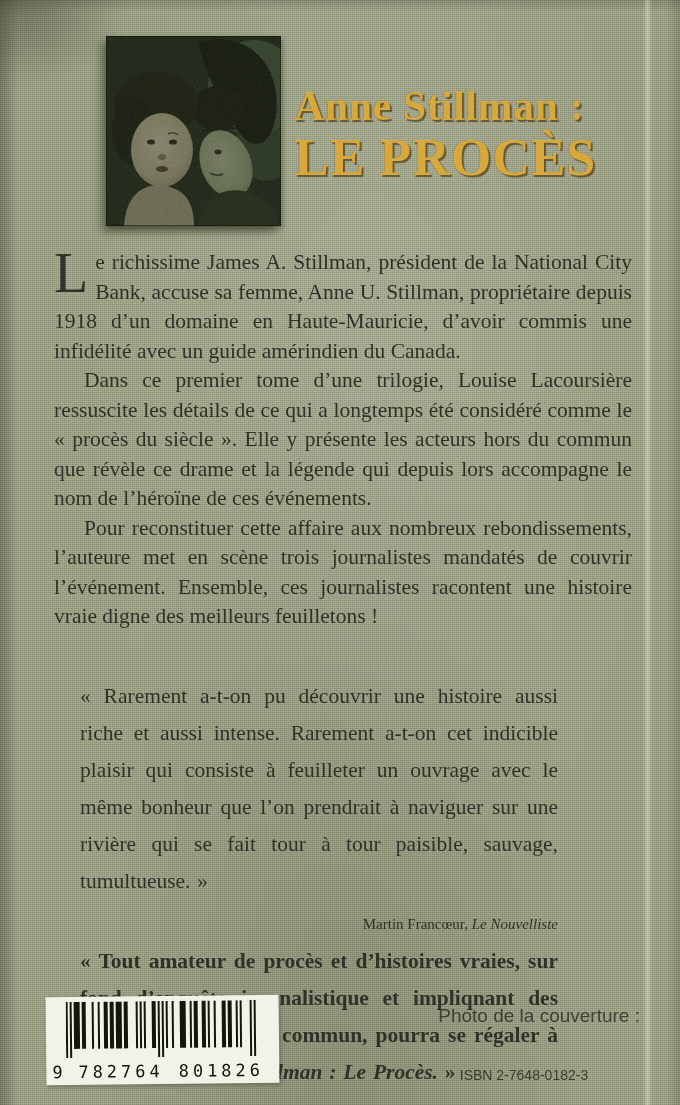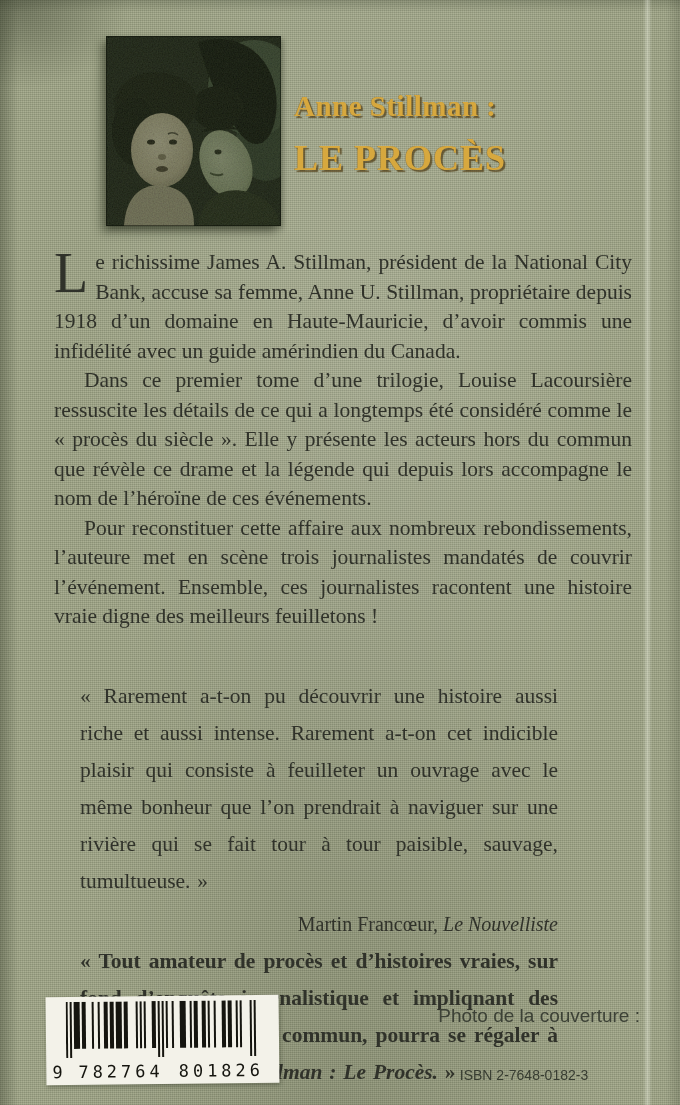--- a/index.html
+++ b/index.html
@@ -55,22 +55,22 @@
   .photo svg { display: block; }
 
   
   .title {
     position: absolute; left: 294px; top: 82px;
     color: #d7a83e;
     font-weight: bold;
     text-shadow: 2px 2px 1px rgba(70,48,6,0.65), -0.5px -0.5px 0 rgba(125,88,22,0.5);
     white-space: nowrap;
   }
-  .title .l1 { display: block; font-size: 29px; line-height: 48px; letter-spacing: 0.5px; }
-  .title .l2 { display: block; font-size: 36px; line-height: 56px; letter-spacing: 1px; }
+  .title .l1 { display: block; font-size: 42px; line-height: 48px; letter-spacing: 0.5px; }
+  .title .l2 { display: block; font-size: 52px; line-height: 56px; letter-spacing: 1px; text-align: center; }
 
   
   .main {
     position: absolute; left: 54px; top: 248px; width: 578px;
     color: #30322a;
     font-size: 21.5px; line-height: 29.5px;
     text-align: justify;
   }
   .main p { margin: 0; }
   .dropcap {
@@ -85,21 +85,21 @@
     position: absolute; left: 80px; top: 678px; width: 478px;
     color: #30322a;
     font-size: 21.5px; line-height: 37px;
     text-align: justify;
     word-spacing: 1.5px;
   }
   .quotes p { margin: 0; }
   .attrib {
     text-align: right;
     margin-top: 6px;
-    font-size: 20px;
+    font-size: 15px;
     word-spacing: normal;
   }
   .attrib .src { font-style: italic; }
   .q2 { margin-top: 36px; font-weight: bold; }
   .q2-attrib { padding-right: 34px; }
   .it { font-style: italic; }
 
   
   .barcode-label {
     position: absolute; left: 46px; top: 996px;

